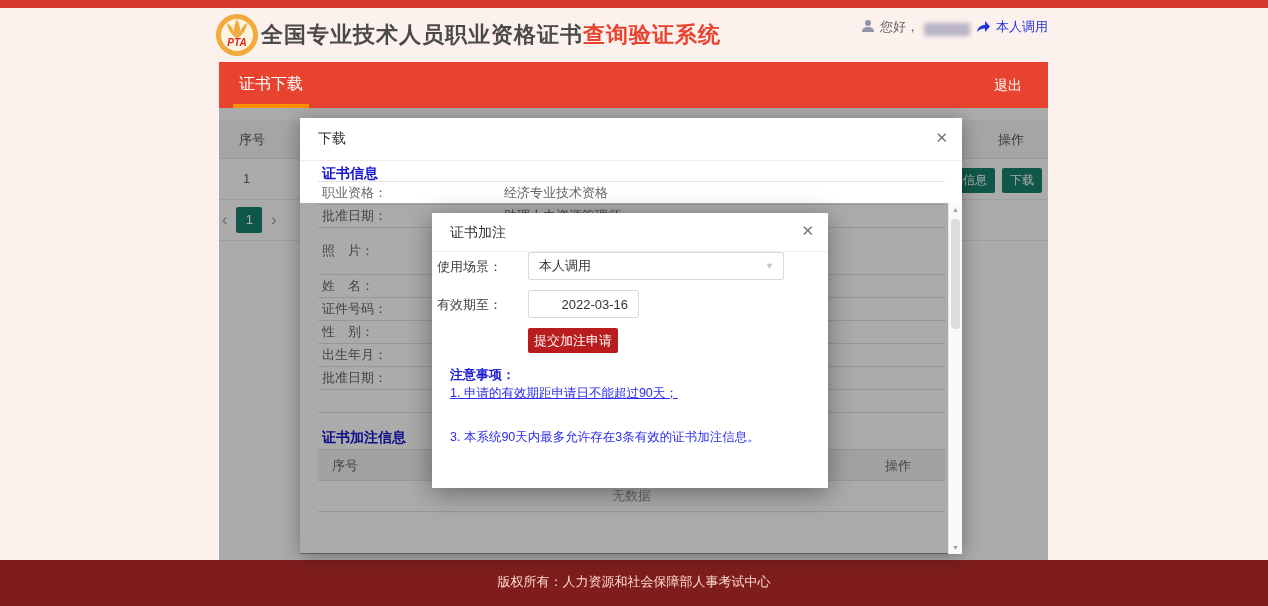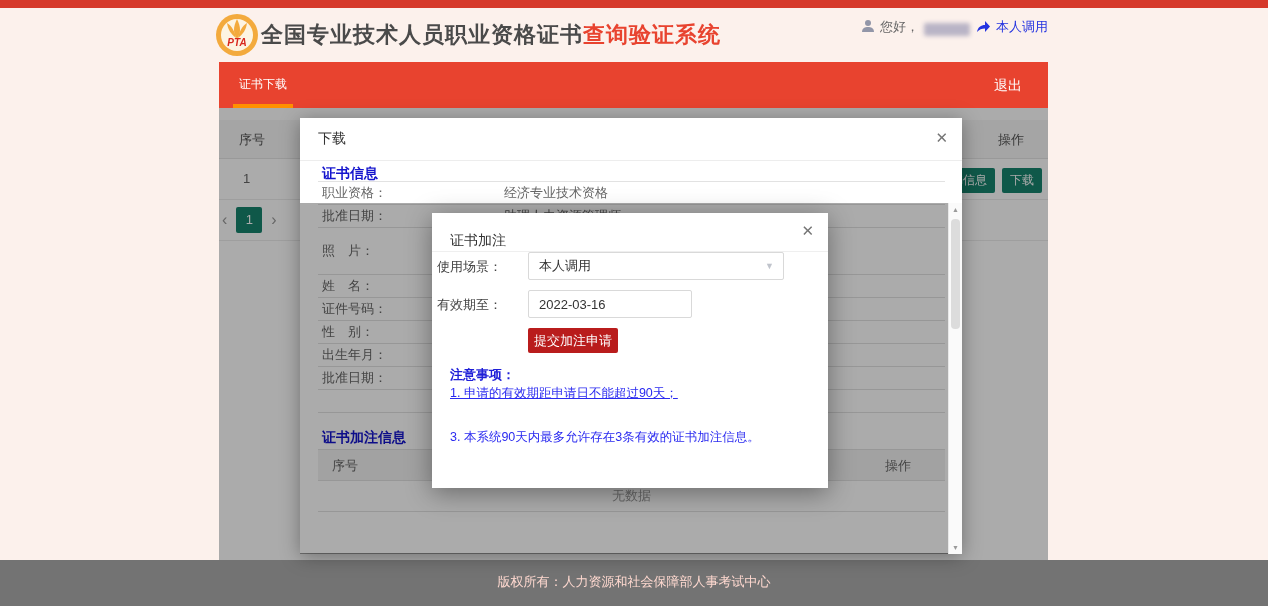--- a/index.html
+++ b/index.html
@@ -14,21 +14,21 @@
   .header-inner{display:flex;align-items:center;height:54px;position:relative;}
   .logo{width:44px;height:44px;margin-left:-4px;flex:0 0 auto;}
   .title{font-size:22px;font-weight:bold;color:#4a4a4a;letter-spacing:1px;margin-left:2px;white-space:nowrap;}
   .title .accent{color:#e8432f;}
   .userinfo{position:absolute;right:0;top:10px;display:flex;align-items:flex-end;gap:5px;font-size:13px;color:#666;}
   .redacted{display:inline-block;width:46px;height:13px;background:#b9b4c6;filter:blur(2px);border-radius:2px;}
   .verify-link{color:#2433e0;cursor:pointer;}
 
   
   .nav{position:absolute;left:219px;top:62px;width:829px;height:46px;background:#e8432f;}
-  .nav-tab{position:absolute;left:14px;top:0;height:46px;line-height:44px;padding:0 6px;color:#fff;font-size:12px;cursor:pointer;}
+  .nav-tab{position:absolute;left:14px;top:0;height:46px;line-height:44px;padding:0 6px;color:#fff;font-size:16px;cursor:pointer;}
   .nav-tab::after{content:"";position:absolute;left:0;right:0;bottom:0;height:4px;background:#ff9000;}
   .nav-logout{position:absolute;right:26px;top:0;height:46px;line-height:46px;color:#fff;font-size:14px;cursor:pointer;}
 
   
   .panel{position:absolute;left:219px;top:108px;width:829px;height:452px;background:#fff;}
   .bg-thead{position:absolute;left:0;top:12px;width:829px;height:38px;background:#f6f6f6;border-bottom:1px solid #e4e4e4;font-size:13px;color:#555;}
   .bg-col-index{position:absolute;left:20px;top:11px;}
   .bg-col-action{position:absolute;left:779px;top:11px;}
   .bg-row{position:absolute;left:0;top:51px;width:829px;height:40px;border-bottom:1px solid #ececec;font-size:13px;color:#666;}
   .bg-row-index{position:absolute;left:24px;top:12px;}
@@ -62,32 +62,32 @@
   .ann-empty{position:relative;height:30px;border-bottom:1px solid #e2e2e2;text-align:center;line-height:30px;color:#999;}
   .overlay-b{position:absolute;left:0;right:13px;top:42px;bottom:0;background:rgba(0,0,0,0.33);z-index:5;}
   .md-scrollbar{position:absolute;right:0;top:42px;bottom:0;width:13px;background:#fafafa;border-left:1px solid #e8e8e8;z-index:6;}
   .sb-up{position:absolute;top:3px;left:0;width:13px;text-align:center;font-size:7px;color:#9a9a9a;cursor:pointer;}
   .sb-down{position:absolute;bottom:3px;left:0;width:13px;text-align:center;font-size:7px;color:#9a9a9a;cursor:pointer;}
   .sb-thumb{position:absolute;top:16px;left:2px;width:9px;height:110px;background:#dcdcdc;border-radius:4px;cursor:pointer;}
 
   
   .modal-annotate{position:absolute;left:432px;top:213px;width:396px;height:275px;background:#fff;z-index:30;box-shadow:0 5px 24px rgba(0,0,0,0.38);}
   .ma-header{position:relative;height:38px;border-bottom:1px solid #efefef;}
-  .ma-title{position:absolute;left:18px;top:19px;font-size:14px;color:#333;}
+  .ma-title{position:absolute;left:18px;top:11px;font-size:14px;color:#333;}
   .ma-close{position:absolute;right:14px;top:9px;font-size:15px;color:#757575;cursor:pointer;}
   .ma-label{position:absolute;width:70px;text-align:right;font-size:13px;color:#444;}
   .ma-select{position:absolute;left:96px;width:256px;height:28px;border:1px solid #d9d9d9;border-radius:2px;box-sizing:border-box;font-size:13px;color:#333;line-height:26px;padding-left:10px;cursor:pointer;background:#fff;}
   .ma-caret{position:absolute;right:9px;top:0;line-height:26px;font-size:9px;color:#c0c4cc;}
-  .ma-input{position:absolute;left:96px;width:164px;height:28px;border:1px solid #d9d9d9;border-radius:2px;box-sizing:border-box;font-size:13px;color:#333;padding:0 10px;outline:none;}
+  .ma-input{position:absolute;left:96px;width:111px;height:28px;border:1px solid #d9d9d9;border-radius:2px;box-sizing:border-box;font-size:13px;color:#333;padding:0 10px;outline:none;text-align:right;}
   .ma-submit{position:absolute;left:96px;width:90px;height:25px;background:#b91c1c;color:#fff;font-size:13px;border:none;border-radius:2px;cursor:pointer;}
   .ma-notes-title{position:absolute;left:18px;font-size:13px;font-weight:bold;color:#1f1fd8;}
   .ma-note{position:absolute;left:18px;font-size:12.5px;color:#2a2af0;white-space:nowrap;}
 
   
-  .footer{position:absolute;left:0;top:560px;width:1268px;height:46px;background:#737373;}
+  .footer{position:absolute;left:0;top:560px;width:1268px;height:46px;background:#7f1d1d;}
   .footer-text{text-align:center;color:#ffd9d0;font-size:13px;padding-top:13px;}
 </style>
 </head>
 <body>
 
 <div class="stage">
 
   <div class="topstrip"></div>
 
   <div class="header">

